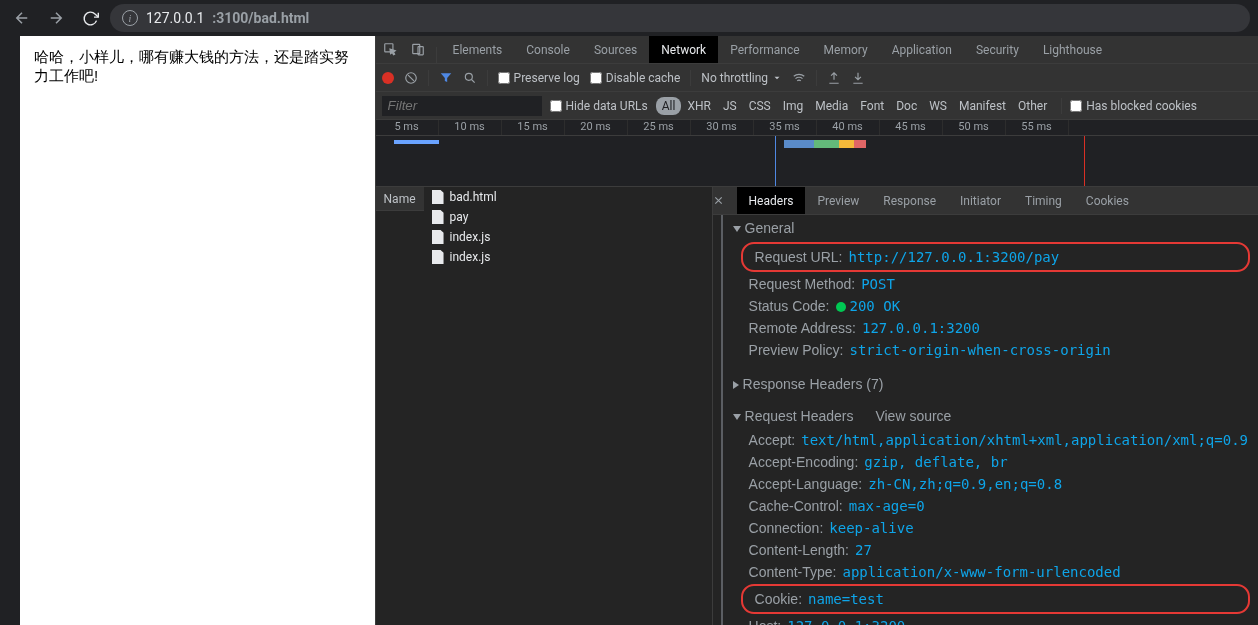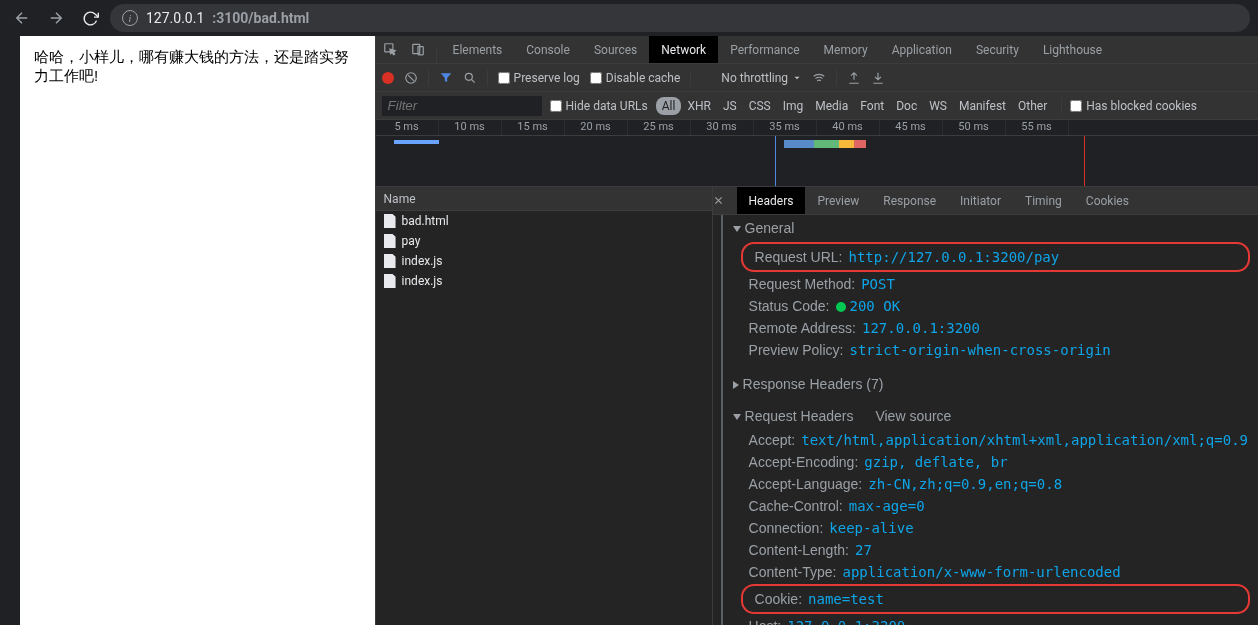--- a/index.html
+++ b/index.html
@@ -107,21 +107,21 @@
   border-bottom: 1px solid #3c3c3c;
   padding: 0 6px;
   gap: 10px;
 }
 .tb-dot { width: 12px; height: 12px; border-radius: 50%; background: #d93025; }
 .tb-icon { color: #9aa0a6; display: inline-flex; }
 .tb-icon.blue { color: #4f88e3; }
 .tb-cb { display: flex; align-items: center; gap: 4px; color: #bdc1c6; }
 .tb-cb input { width: 12px; height: 12px; }
 .tb-sep { width: 1px; height: 16px; background: #3c3c3c; }
-.tb-select { color: #bdc1c6; display: flex; align-items: center; gap: 4px; margin-left: 20px; }
+.tb-select { color: #bdc1c6; display: flex; align-items: center; gap: 4px; }
 
 
 .dt-filter {
   height: 28px;
   display: flex;
   align-items: center;
   background: #333;
   border-bottom: 1px solid #3c3c3c;
   padding: 0 0px;
   gap: 8px;
@@ -184,21 +184,21 @@
 
 
 .dt-body {
   flex: 1;
   display: flex;
   overflow: hidden;
 }
 .req-list {
   width: 337px;
   border-right: 1px solid #3c3c3c;
-  display: flex; flex-direction: column;
+  display: flex; flex-direction: row;
 }
 .req-header {
   height: 24px;
   display: flex; align-items: center;
   padding: 0 8px;
   background: #333;
   border-bottom: 1px solid #3c3c3c;
   color: #bdc1c6;
 }
 .req-item {

